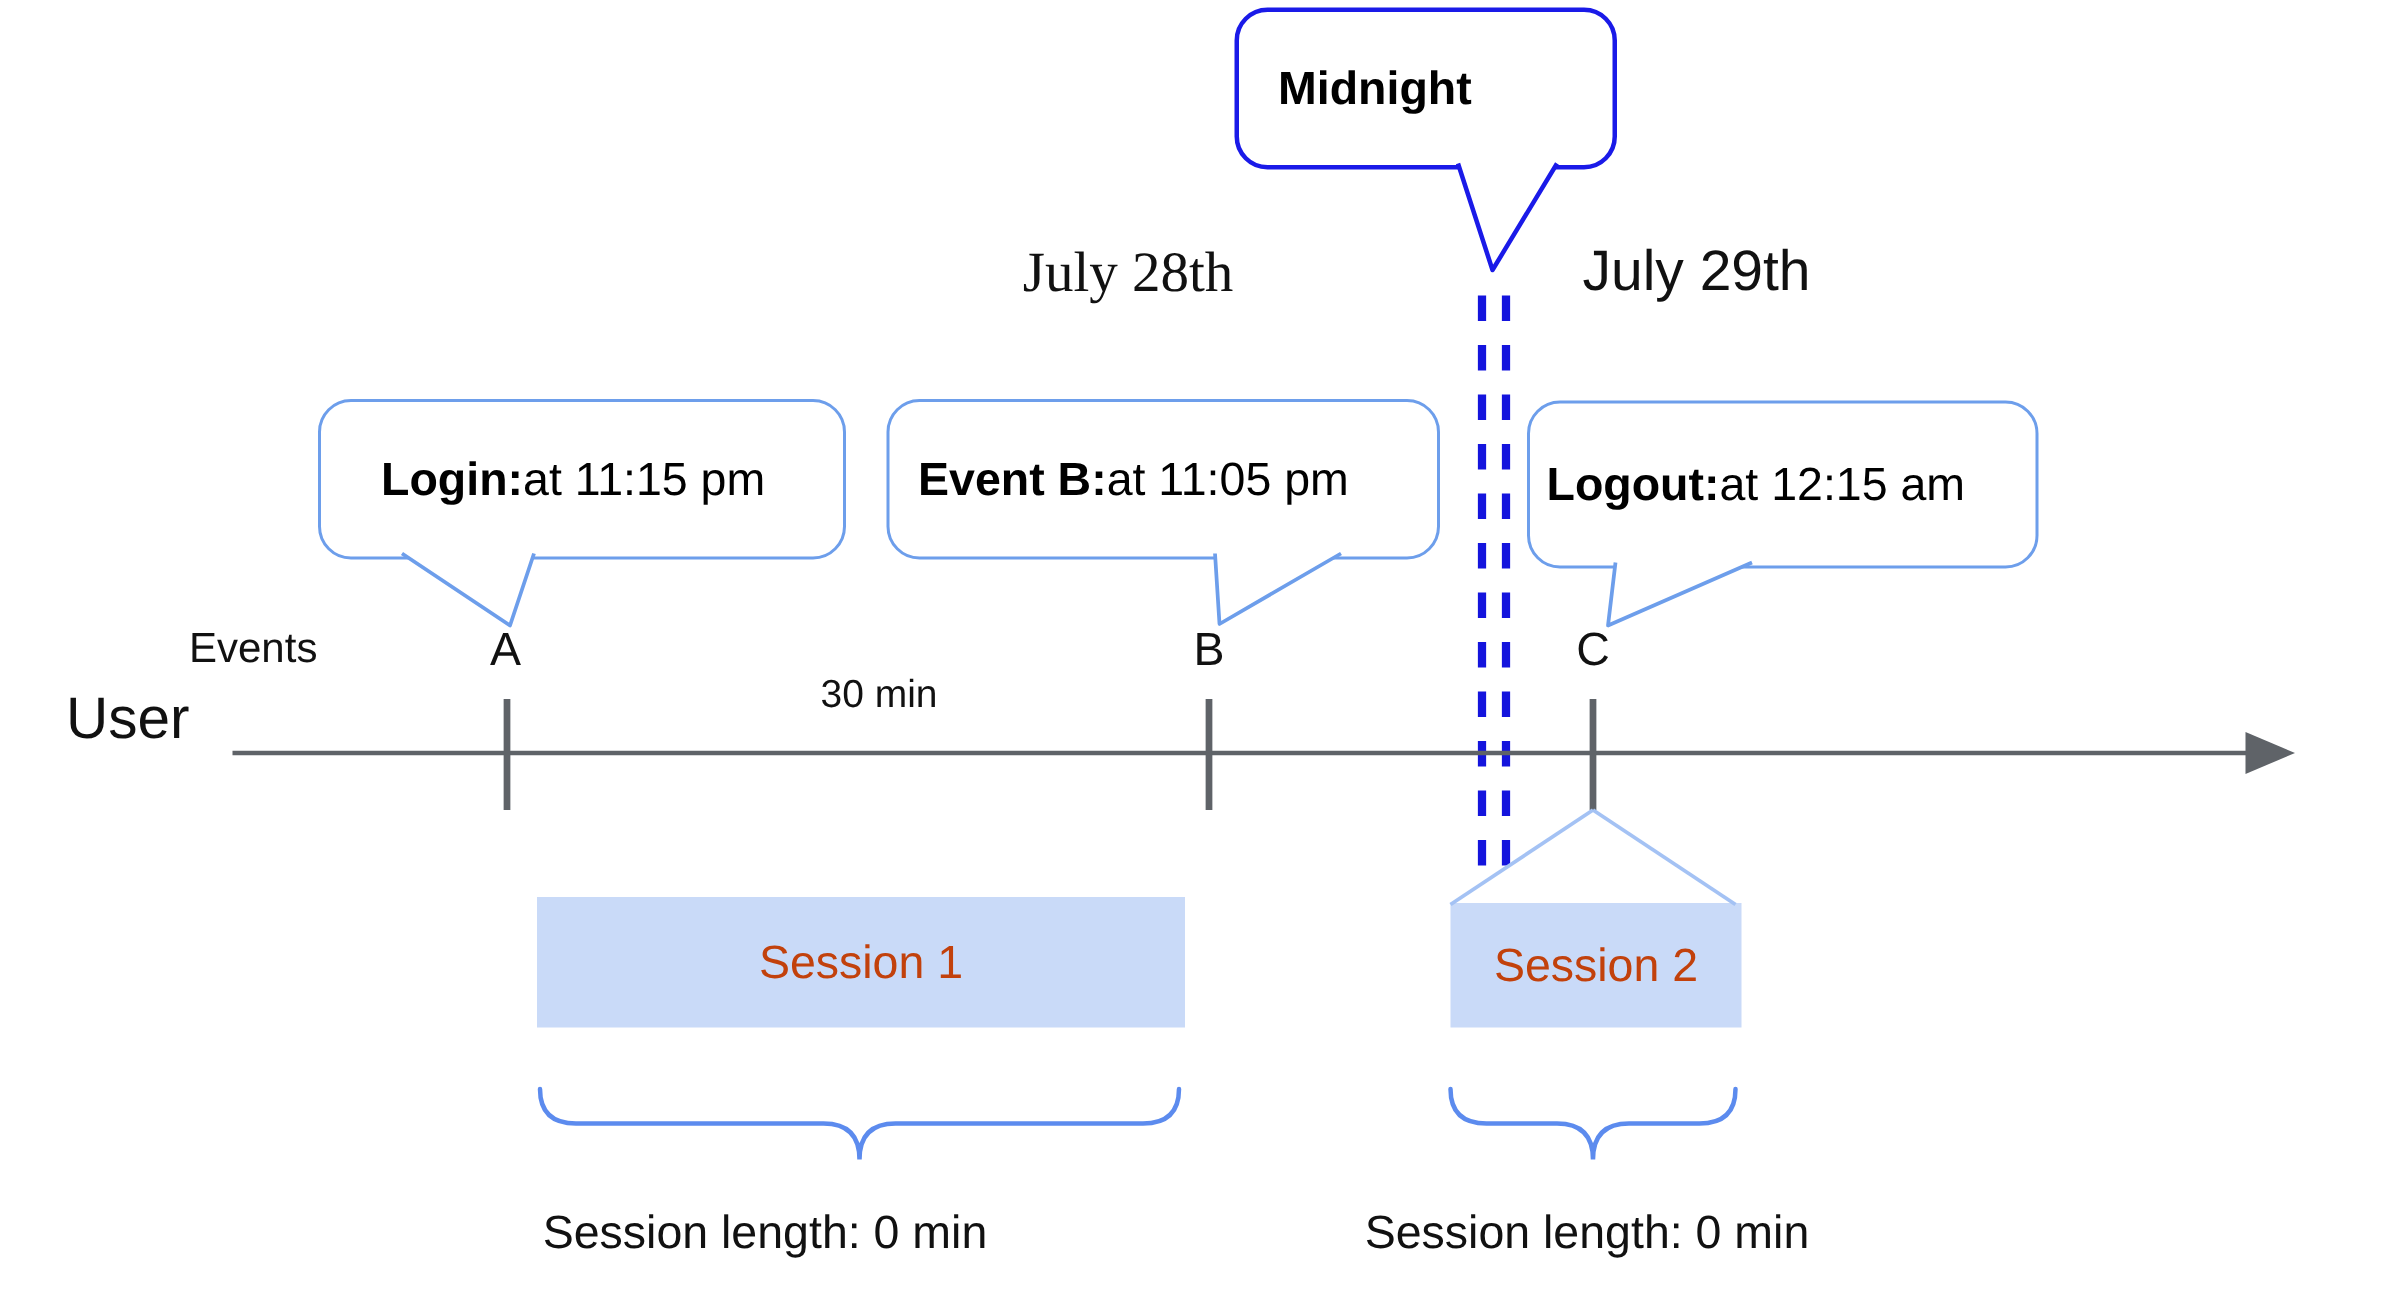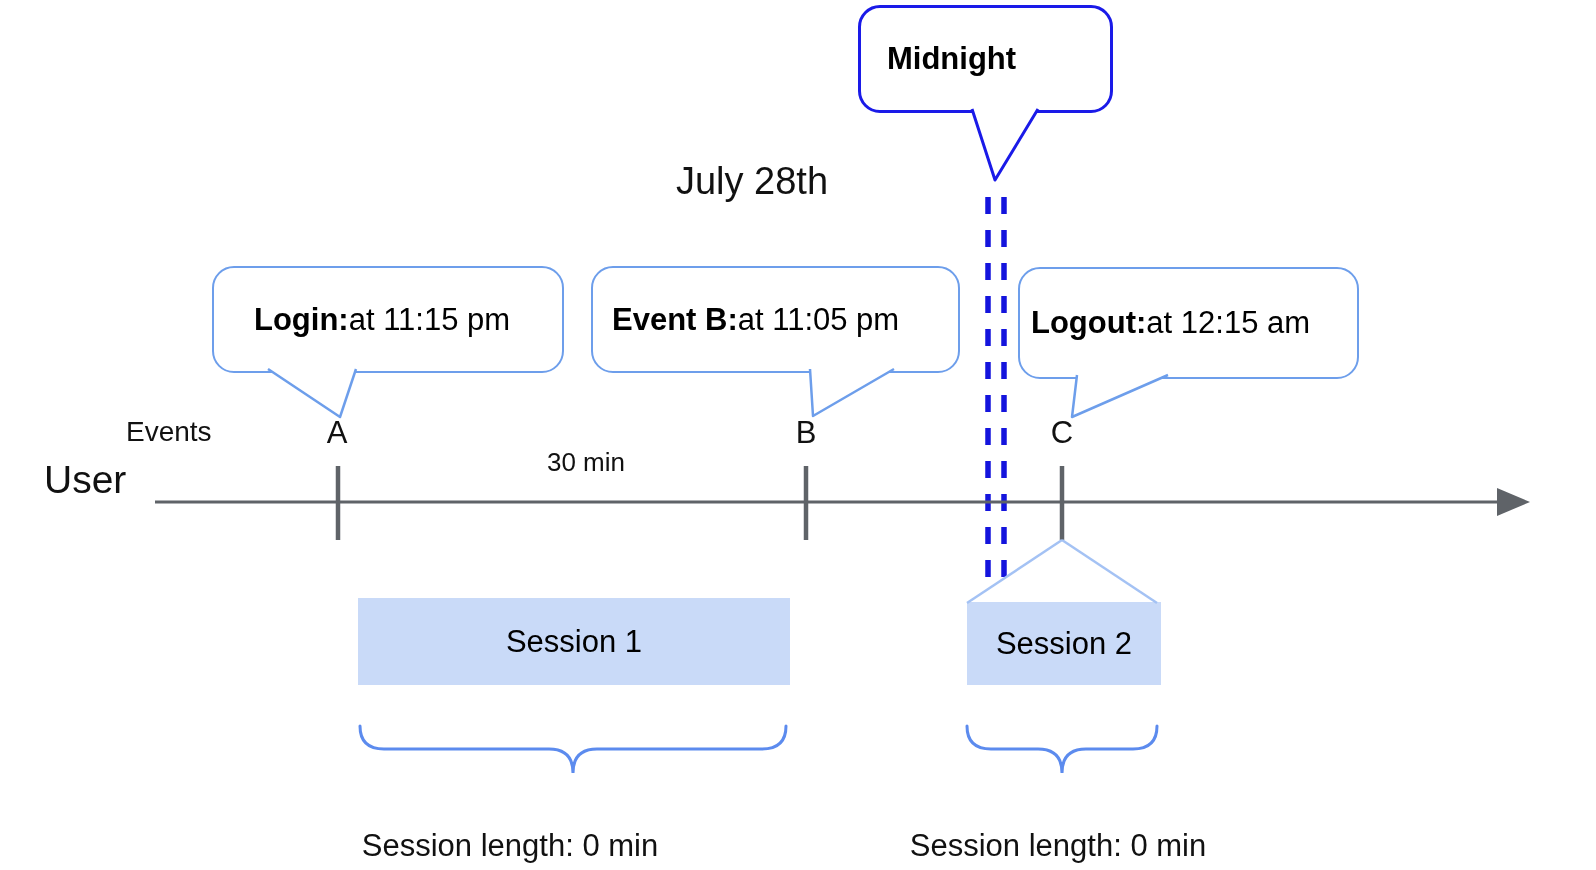--- a/index.html
+++ b/index.html
@@ -12,63 +12,64 @@
   
   .bubble{
     position:absolute;background:#fff;border:2.5px solid #6d9eeb;border-radius:22px;
     display:flex;align-items:center;font-size:31px;box-sizing:border-box;z-index:3;
   }
   .bubble .bold{font-weight:bold;}
   .bubble-midnight{border:3px solid #1a1ae8;font-weight:bold;font-size:31px;}
   
   .session-bar{
     position:absolute;background:#c9daf8;display:flex;align-items:center;justify-content:center;
-    font-size:31px;color:#000000;z-index:1;
+    font-size:31px;color:#c2410c;z-index:1;
   }
   
   .t-user{left:44px;top:458px;font-size:39px;}
   .t-events{left:126px;top:416px;font-size:28px;}
   .t-letter{top:415px;width:60px;font-size:31px;text-align:center;}
   .t-interval{left:516px;top:447px;width:140px;font-size:26px;text-align:center;}
   .t-date{top:160px;width:220px;font-size:38px;text-align:center;}
-  .t-length{top:804px;width:400px;font-size:31px;text-align:center;margin-top:24px;}
+  .t-length{top:804px;width:400px;font-size:31px;text-align:center;}
   svg.linework{position:absolute;left:0;top:0;z-index:4;pointer-events:none;}
 </style>
 </head>
 <body>
 
 <div class="stage">
 
   <div class="session-bar" style="left:358px;top:598px;width:432px;height:87px;">
     <span>Session 1</span>
   </div>
   <div class="session-bar" style="left:967px;top:602px;width:194px;height:83px;">
     <span>Session 2</span>
   </div>
 
-  <div class="bubble bubble-midnight" style="left:823px;top:5px;width:255px;height:108px;padding-left:26px;margin-left:35px;">
+  <div class="bubble bubble-midnight" style="left:823px;top:5px;width:255px;height:108px;padding-left:26px;">
     <span>Midnight</span>
   </div>
 
   <div class="bubble" style="left:212px;top:266px;width:352px;height:107px;padding-left:40px;">
     <span class="bold">Login:</span>
       <span> at 11:15 pm</span>
   </div>
 
   <div class="bubble" style="left:591px;top:266px;width:369px;height:107px;padding-left:19px;">
     <span class="bold">Event B:</span>
       <span> at 11:05 pm</span>
   </div>
 
   <div class="bubble" style="left:1018px;top:267px;width:341px;height:112px;padding-left:11px;">
     <span class="bold">Logout:</span>
       <span> at 12:15 am</span>
   </div>
 
-  <div class="abs label t-date" style="left:642px;">July 28th</div>
+  <div class="abs label t-date" style="left:642px;font-family:Liberation Serif, serif;">July 28th</div>
+  <div class="abs label t-date" style="left:1021px;">July 29th</div>
 
   <div class="abs label t-user">User</div>
   <div class="abs label t-events">Events</div>
   <div class="abs label t-interval">30 min</div>
 
   <div class="abs label t-letter" style="left:307px;">A</div>
   <div class="abs label t-letter" style="left:776px;">B</div>
   <div class="abs label t-letter" style="left:1032px;">C</div>
 
   <div class="abs label t-length" style="left:310px;">Session length: 0 min</div>

